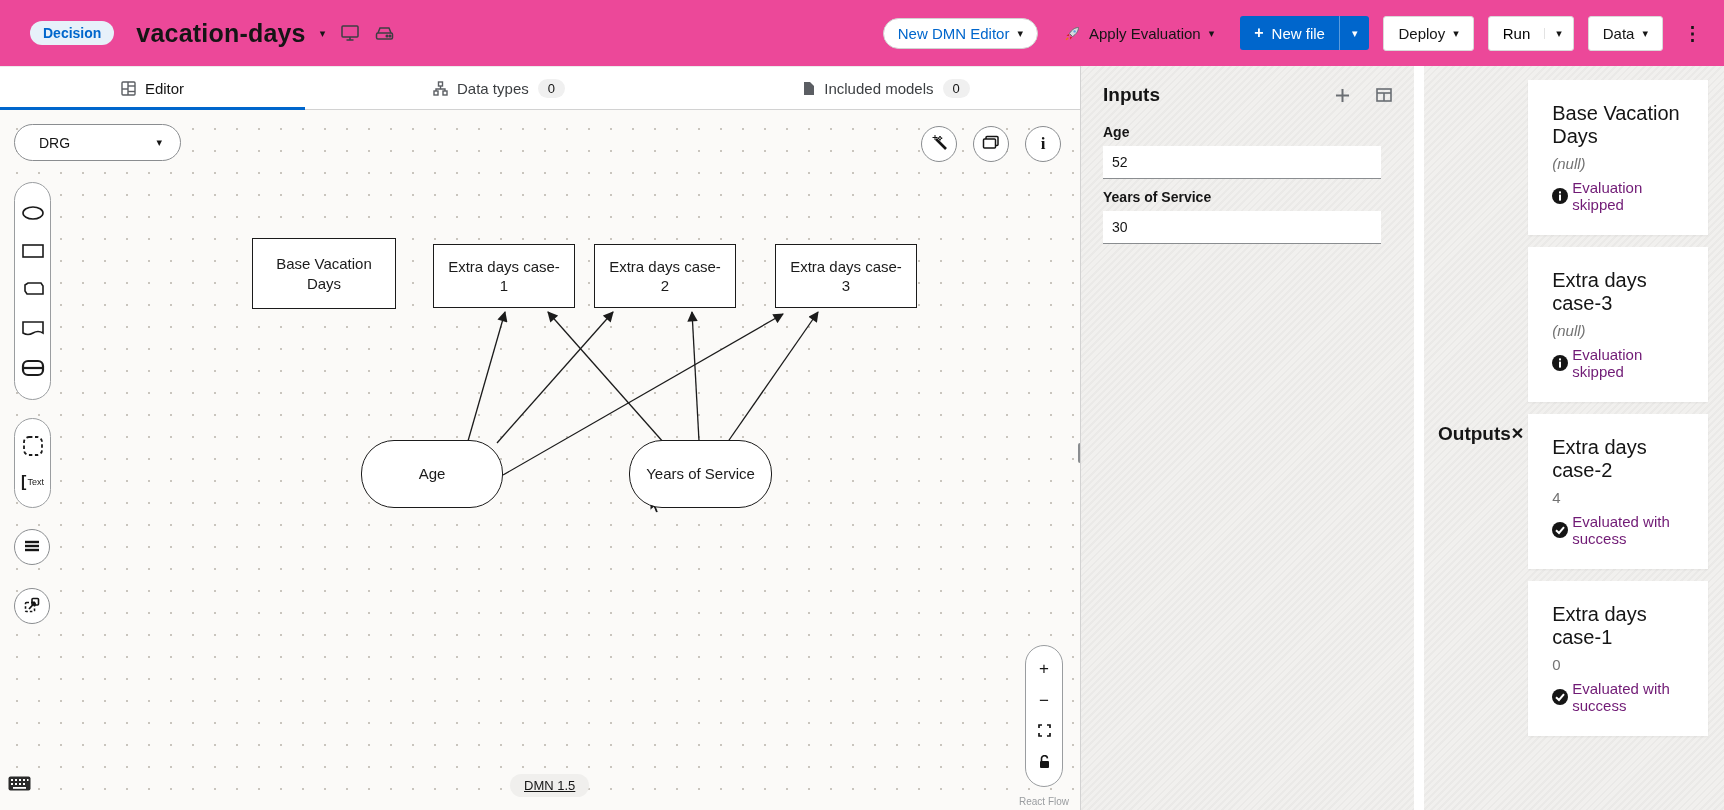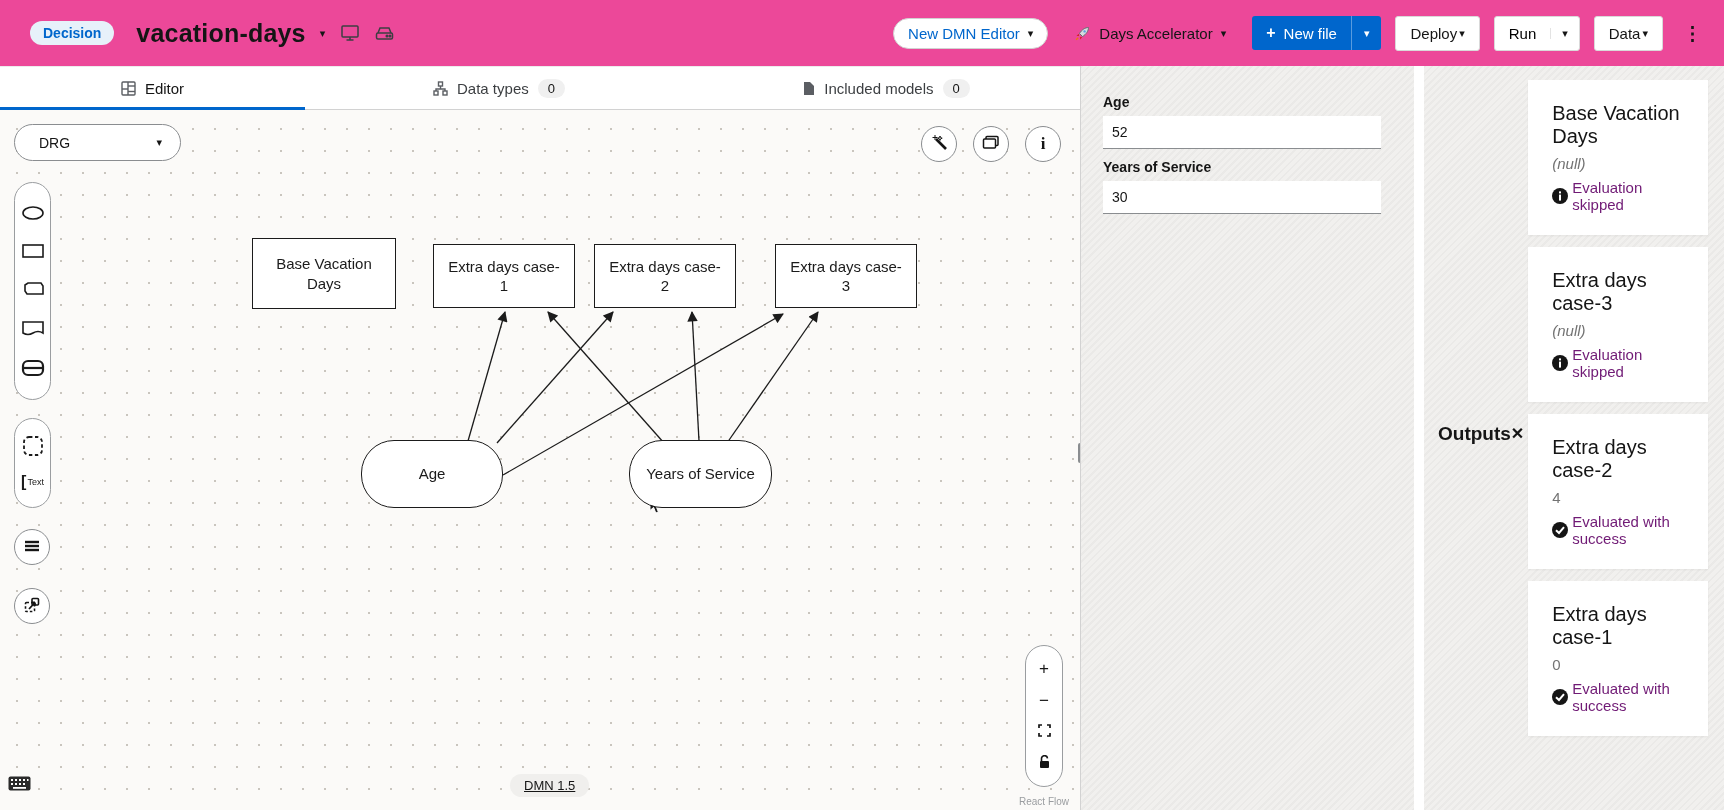--- a/index.html
+++ b/index.html
@@ -20,21 +20,21 @@
   .pill-btn { display:flex; align-items:center; gap:8px; border:1px solid #d2d2d2;
     background:#fff; border-radius:16px; padding:6px 14px; font-size:15px; color:#0066cc; cursor:pointer; }
   .plain-btn { display:flex; align-items:center; gap:8px; background:none; border:none;
     font-size:15px; color:#151515; margin-left:26px; cursor:pointer; }
   .primary-split { display:flex; align-items:stretch; background:#0066cc; border-radius:3px;
     margin-left:26px; color:#fff; overflow:hidden; }
   .primary-main { display:flex; align-items:center; gap:8px; padding:8px 14px; font-size:15px;
     color:#fff; background:none; border:none; cursor:pointer; }
   .primary-caret { display:flex; align-items:center; padding:0 12px; border:none; background:none;
     border-left:1px solid rgba(255,255,255,.35); color:#fff; cursor:pointer; }
-  .secondary-btn { display:flex; align-items:center; gap:2px; background:#fff;
+  .secondary-btn { display:flex; align-items:center; gap:8px; background:#fff;
     border:1px solid #d9d9d9; border-radius:3px; padding:8px 14px; font-size:15px;
     color:#151515; margin-left:14px; cursor:pointer; }
   .secondary-split { display:flex; align-items:center; border:1px solid #d9d9d9; border-radius:3px;
     margin-left:14px; background:#fff; }
   .secondary-split .s-main { padding:8px 14px; font-size:15px; border:none; background:none; cursor:pointer; }
   .secondary-split .s-caret { display:flex; align-items:center; padding:0 11px;
     border:none; border-left:1px solid #e3e3e3; background:none; cursor:pointer; }
   .kebab { margin-left:20px; background:none; border:none; font-size:19px; font-weight:700;
     color:#151515; cursor:pointer; letter-spacing:0; }
 
@@ -160,21 +160,21 @@
       <button class="plain-btn">
         <span style="display:flex;">
           <svg width="17" height="17" viewBox="0 0 17 17">
             <path d="M14.5 2.5 C11 2.5 7.5 5 5.5 8.5 l3 3 C12 9.5 14.5 6 14.5 2.5 Z" fill="#d8dbe0" stroke="#6a6e73" stroke-width="1"></path>
             <circle cx="10.6" cy="6.4" r="1.2" fill="#5ba3e0"></circle>
             <path d="M5 9 L2.5 10.5 L4.8 11 Z" fill="#c9190b"></path>
             <path d="M8 12 L6.5 14.5 L6 12.2 Z" fill="#c9190b"></path>
             <path d="M4.2 12.8 L2.2 14.8" stroke="#ec7a08" stroke-width="1.4"></path>
           </svg>
         </span>
-        <span>Days Accelerator</span>
+        <span>Apply Evaluation</span>
         <span class="caret">▾</span>
       </button>
       <div class="primary-split">
         <button class="primary-main">
           <span style="font-size:16px;font-weight:700;">+</span>
           <span>New file</span>
         </button>
         <button class="primary-caret">
             <span class="caret" style="color:#fff;">▾</span>
           </button>
@@ -400,20 +400,38 @@
           <div class="node input-data" style="left: 361px; top: 330px; width: 142px; height: 68px;">
             <span>Age</span>
           </div>
           <div class="node input-data" style="left: 629px; top: 330px; width: 143px; height: 68px;">
             <span>Years of Service</span>
           </div>
         </div>
     </div>
 
     <div class="inputs-panel hatch">
+      <div class="panel-header">
+        <span class="panel-title">Inputs</span>
+        <span class="ph-icons">
+          <button class="icon-btn">
+            <svg width="15" height="15" viewBox="0 0 15 15" stroke="#6a6e73" stroke-width="2">
+                <line x1="7.5" y1="1" x2="7.5" y2="14"></line>
+                <line x1="1" y1="7.5" x2="14" y2="7.5"></line>
+              </svg>
+          </button>
+          <button class="icon-btn">
+            <svg width="16" height="14" viewBox="0 0 16 14" fill="none" stroke="#6a6e73" stroke-width="1.6">
+                <rect x="1" y="1" width="14" height="12"></rect>
+                <line x1="1" y1="5" x2="15" y2="5"></line>
+                <line x1="8" y1="5" x2="8" y2="13"></line>
+              </svg>
+          </button>
+        </span>
+      </div>
       <div id="input-fields"><div class="field-label">Age</div><input class="field-input" value="52" style=""><div class="field-label">Years of Service</div><input class="field-input" value="30" style=""></div>
     </div>
 
     <div class="panel-gap"></div>
 
     <div class="outputs-panel hatch">
       <div class="outputs-header">
         <span class="panel-title">Outputs</span>
         <button class="close-btn"><span>✕</span></button>
       </div>

